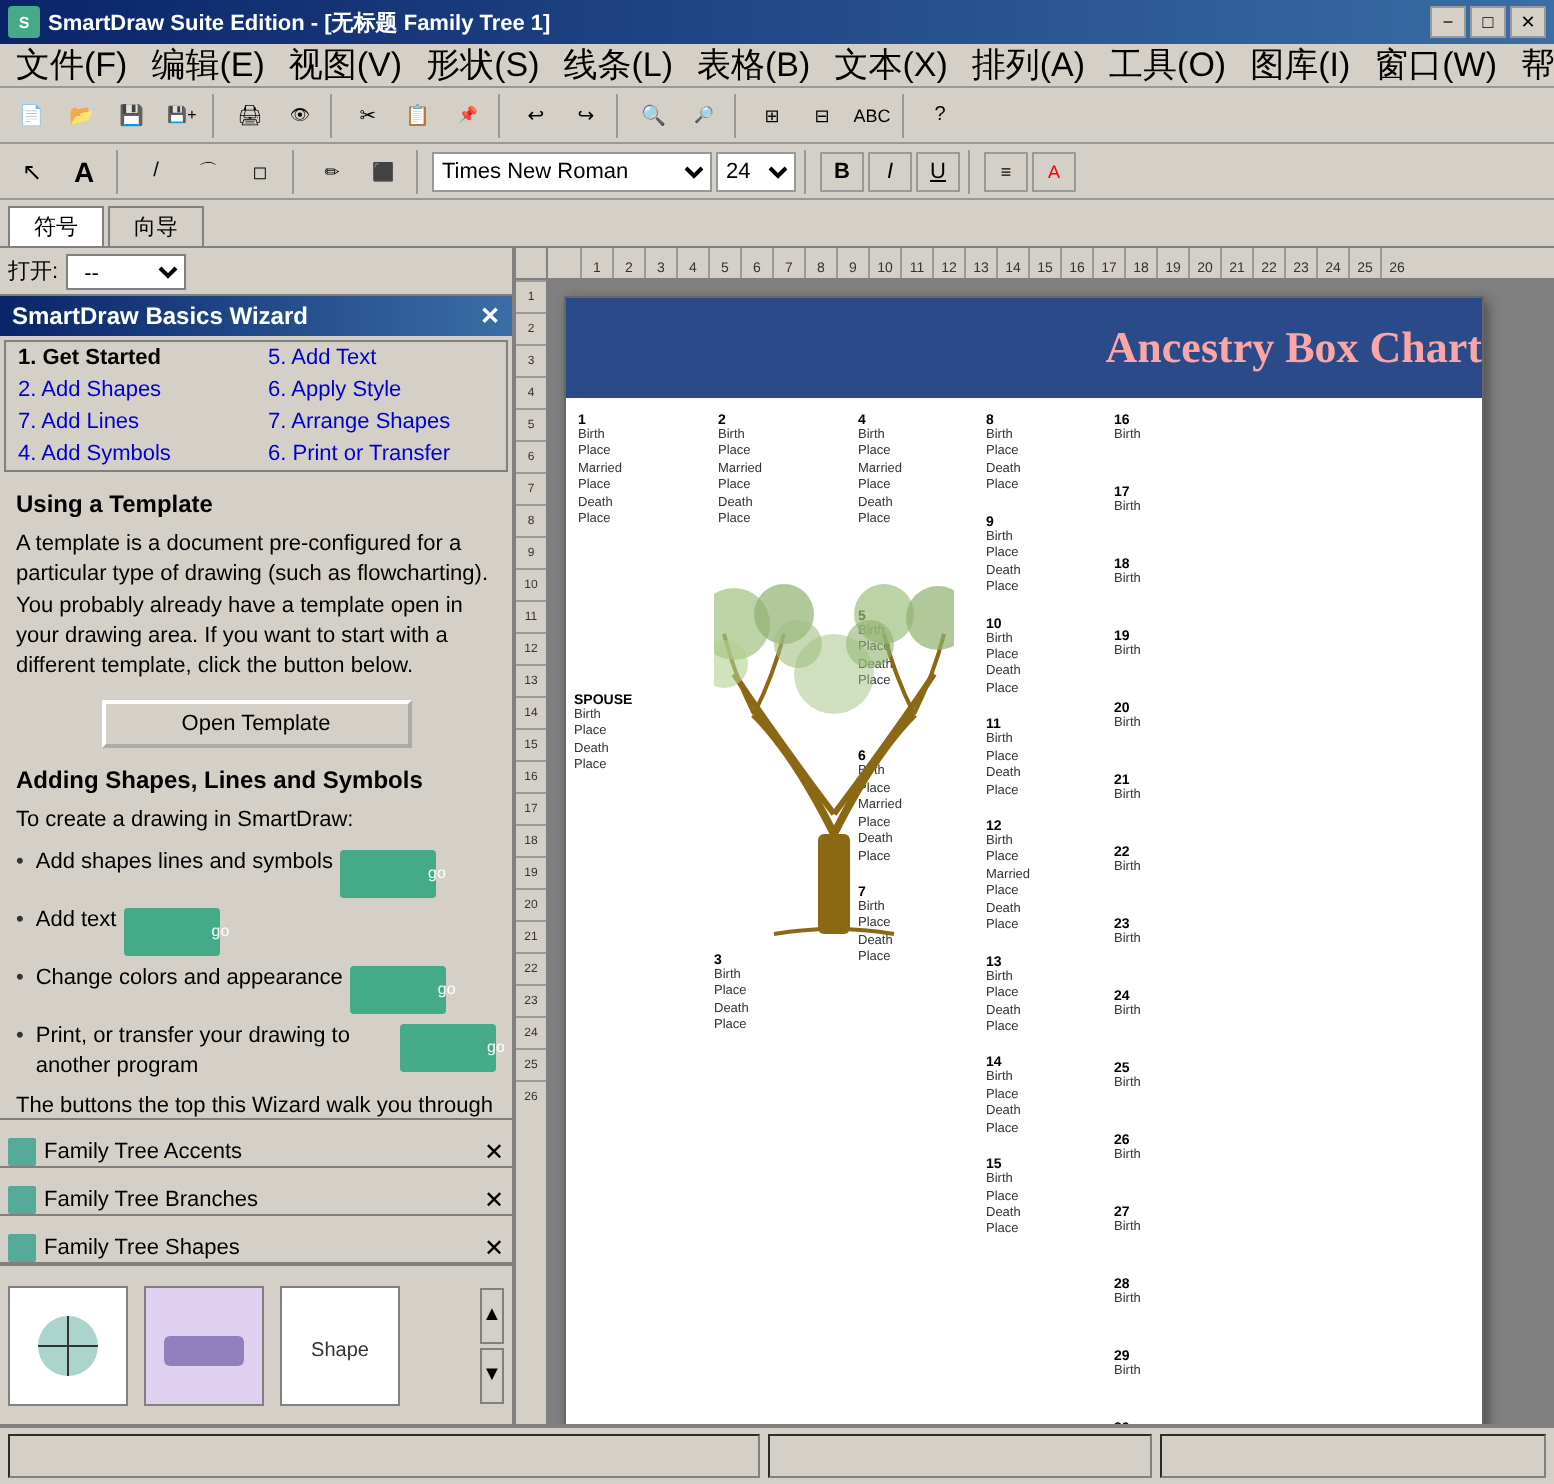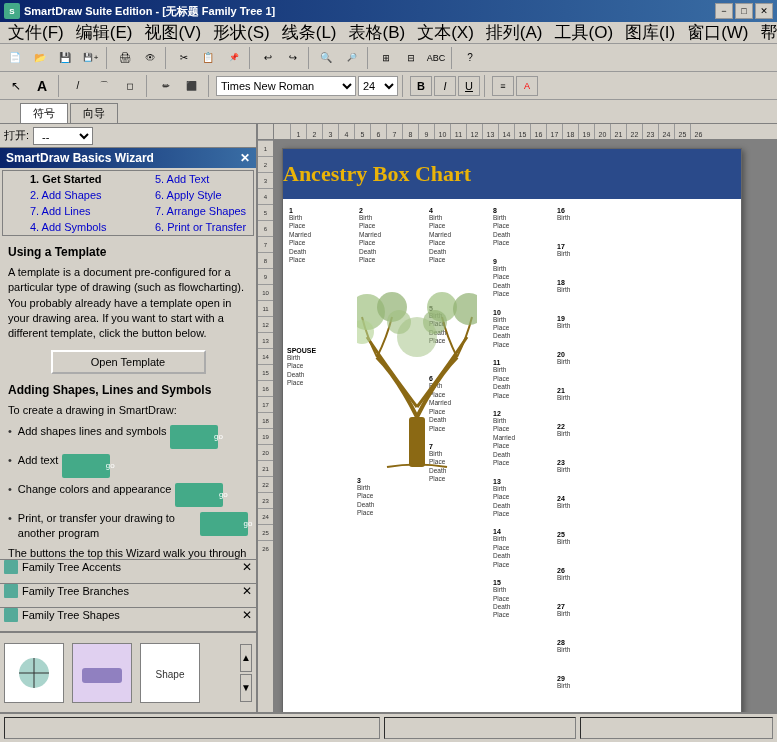--- a/index.html
+++ b/index.html
@@ -76,21 +76,21 @@
     .fmt-btn {
       width: 22px; height: 20px; border: 1px solid #999; background: #d4d0c8; cursor: pointer; font-size: 11px; display: flex; align-items: center; justify-content: center;
     }
 
     
     .tab-bar {
       background: #d4d0c8;
       height: 24px;
       display: flex;
       align-items: flex-end;
-      padding: 0 20px;
+      padding: 0 4px;
       border-bottom: 1px solid #808080;
     }
     .tab {
       padding: 2px 12px;
       background: #d4d0c8;
       border: 1px solid #808080;
       border-bottom: none;
       margin-right: 2px;
       font-size: 11px;
       cursor: pointer;
@@ -164,21 +164,20 @@
       padding: 2px 6px;
       font-size: 11px;
       color: #0000cc;
       cursor: pointer;
       background: #d4d0c8;
       border: none;
       text-align: left;
       white-space: nowrap;
       overflow: hidden;
       text-overflow: ellipsis;
-      margin-left: 21px;
     }
     .wizard-step.active { font-weight: bold; color: #000; }
 
     
     .wizard-content {
       padding: 6px 8px;
       font-size: 11px;
       line-height: 1.4;
     }
     .wizard-content h3 { font-size: 12px; font-weight: bold; margin-bottom: 4px; }
@@ -204,21 +203,21 @@
     }
     .bullet { color: #333; margin-right: 2px; }
 
     
     .library-panels {
       border-top: 1px solid #808080;
     }
     .lib-panel {
       height: 24px;
       display: flex;
-      align-items: flex-start;
+      align-items: flex-end;
       justify-content: space-between;
       padding: 0 4px;
       background: #d4d0c8;
       border-bottom: 1px solid #808080;
       cursor: pointer;
     }
     .lib-panel-left { display: flex; align-items: center; gap: 4px; font-size: 11px; }
     .lib-icon { width: 14px; height: 14px; background: #4a8; border-radius: 1px; display: flex; align-items: center; justify-content: center; }
     .lib-x { font-size: 12px; cursor: pointer; }
 
@@ -291,22 +290,22 @@
       background: white;
       border: 1px solid #666;
       box-shadow: 2px 2px 6px rgba(0,0,0,0.4);
       position: relative;
       overflow: hidden;
     }
 
     
     .doc-title-bar {
       background: #2a4a8a;
-      color: #eab308;
-      text-align: left;
+      color: #fca5a5;
+      text-align: right;
       font-size: 22px;
       font-weight: bold;
       padding: 12px 0;
       font-family: 'Times New Roman', serif;
     }
 
     .person-box {
       margin-bottom: 6px;
       padding: 2px;
       min-height: 30px;

